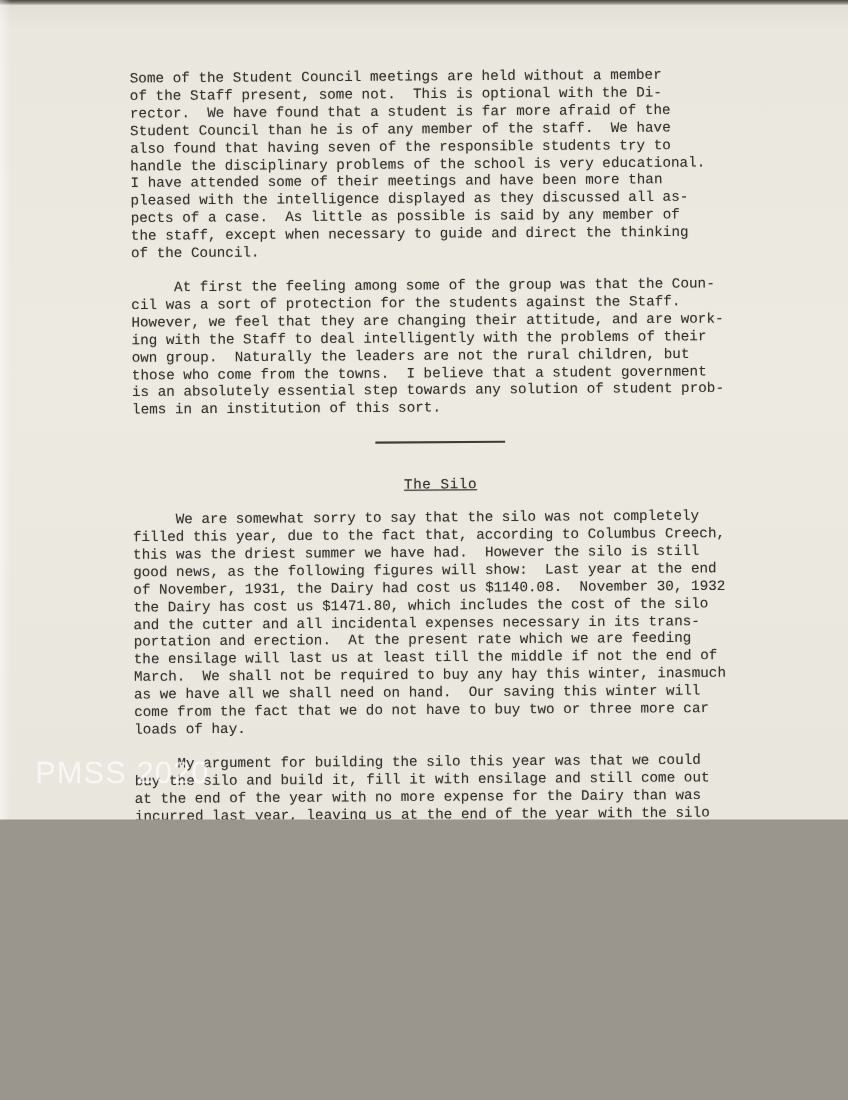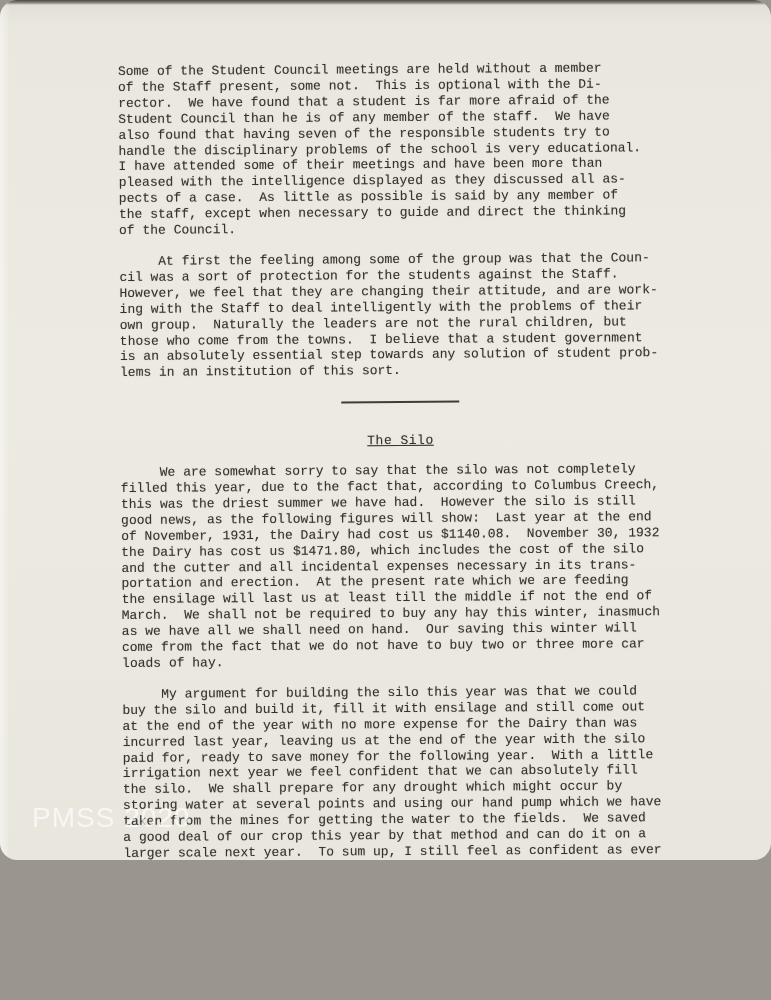--- a/index.html
+++ b/index.html
@@ -12,25 +12,24 @@
   html, body { margin: 0; padding: 0; }
   body {
     width: 771px;
     height: 1000px;
     background: #9a968d;
     font-family: "Liberation Mono", "DejaVu Sans Mono", monospace;
   }
   .page {
     position: relative;
     width: 771px;
-    height: 860px;
+    height: 745px;
     overflow: hidden;
     background:
       linear-gradient(180deg, #e0ddd4 0px, #eae7df 26px, #edeae2 45%, #e9e6de 100%);
-    border-radius: 17px;
   }
   
   .page::before {
     content: "";
     position: absolute;
     top: 0; left: 0; right: 0;
     height: 5px;
     background: linear-gradient(180deg, #494741 0%, #8a877e 55%, rgba(138,135,126,0) 100%);
     pointer-events: none;
   }

